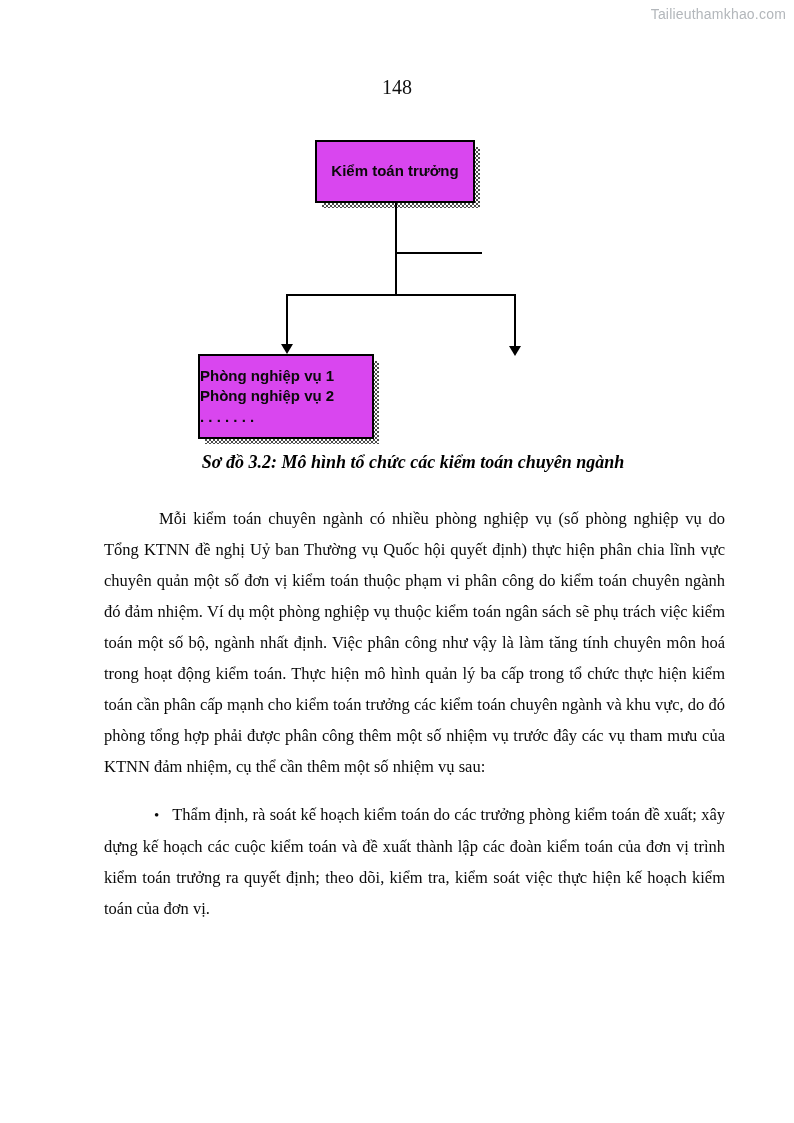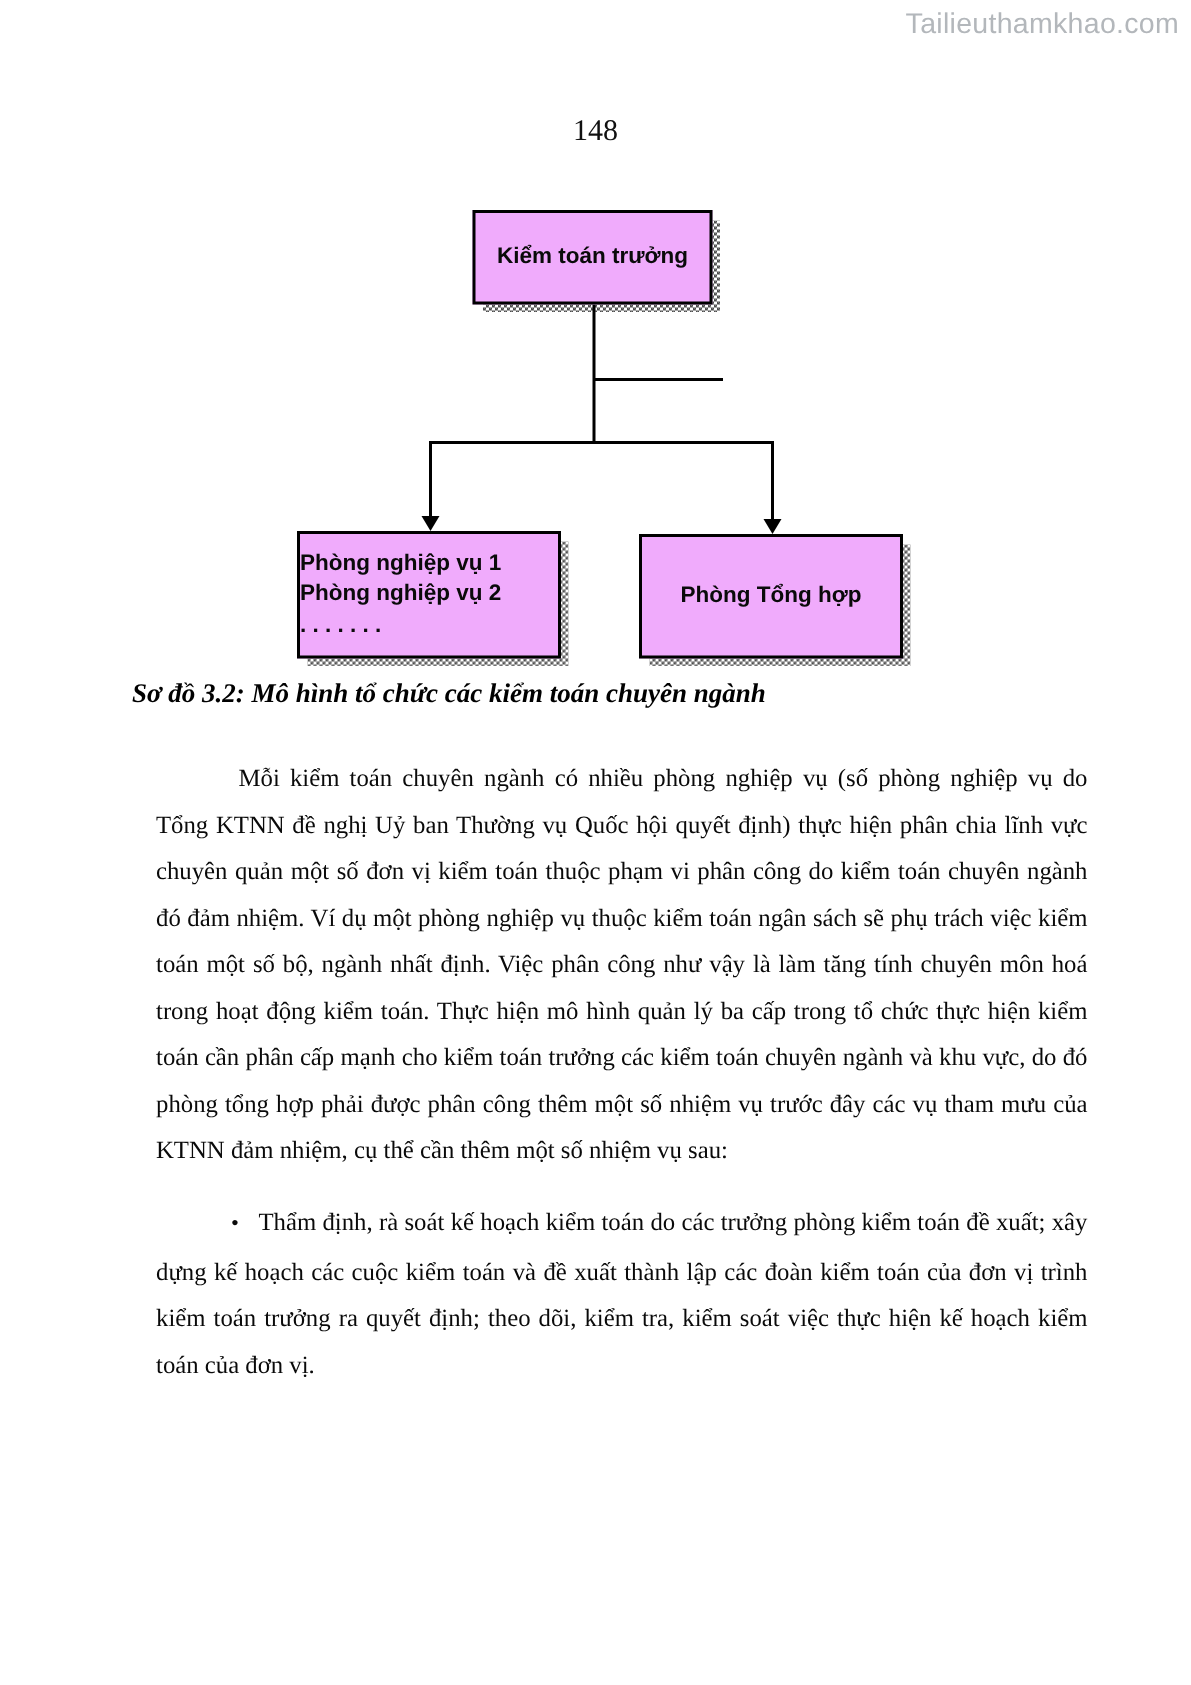--- a/index.html
+++ b/index.html
@@ -8,32 +8,32 @@
     background:#ffffff;
     position:relative;
     overflow:hidden;
     font-family:"Liberation Serif","DejaVu Serif",serif;
     color:#0a0a0a;
   }
   
   .watermark{
     position:absolute;top:6px;right:8px;
     font-family:"Liberation Sans","DejaVu Sans",sans-serif;
-    font-size:19px;color:#b3b7bb;letter-spacing:.2px;
+    font-size:14px;color:#b3b7bb;letter-spacing:.2px;
   }
   
   .page-number{
     position:absolute;top:76px;left:0;width:100%;
     text-align:center;font-size:20px;color:#111;
   }
   
   .diagram{position:absolute;left:0;top:0;width:794px;height:500px;}
   .dbox{
     position:absolute;box-sizing:border-box;
-    background:#f0abfc;border:2px solid #000;
+    background:#d946ef;border:2px solid #000;
     font-family:"Liberation Sans","DejaVu Sans",sans-serif;
     font-weight:bold;font-size:15px;line-height:1.35;
     display:flex;flex-direction:column;align-items:center;justify-content:center;
     text-align:center;
   }
   .dbox::before{ 
     content:"";position:absolute;left:5px;top:5px;right:-7px;bottom:-7px;
     background:
       linear-gradient(45deg,#4d4d4d 25%,transparent 25%,transparent 75%,#4d4d4d 75%),
       linear-gradient(45deg,#4d4d4d 25%,transparent 25%,transparent 75%,#4d4d4d 75%);
@@ -42,21 +42,21 @@
   }
   .dbox.left-align{align-items:flex-start;text-align:left;padding-left:0;}
   .dline{position:absolute;background:#000;}
   .arrow-head{
     position:absolute;width:0;height:0;
     border-left:6px solid transparent;border-right:6px solid transparent;
     border-top:10px solid #000;
   }
   .caption{
     position:absolute;left:88px;top:452px;width:650px;
-    text-align:left;font-weight:bold;font-style:italic;
+    text-align:center;font-weight:bold;font-style:italic;
     font-size:18px;color:#000;
   }
   
   .body-text{
     position:absolute;left:88px;top:503px;width:621px;
     font-size:16.5px;line-height:31px;text-align:justify;margin-left:16px;
   }
   .body-text p{margin:0;}
   .body-text p.para{text-indent:55px;}
   .body-text p.bullet{text-indent:50px;margin-top:17px;}
@@ -83,23 +83,20 @@
     <span>Kiểm toán trưởng</span>
   </div>
 
 
   <div class="dbox left-align" style="left:198px;top:354px;width:176px;height:85px;">
     <span>Phòng nghiệp vụ 1</span>
     <span>Phòng nghiệp vụ 2</span>
     <span>. . . . . . .</span>
   </div>
 
-  <div class="dbox" style="left:426px;top:356px;width:176px;height:83px;">
-    <span>Phòng Tổng hợp</span>
-  </div>
 
   <div class="caption">Sơ đồ 3.2: Mô hình tổ chức các kiểm toán chuyên ngành</div>
 </div>
 
 <div class="body-text">
   <p class="para">Mỗi kiểm toán chuyên ngành có nhiều phòng nghiệp vụ (số phòng nghiệp vụ do Tổng KTNN đề nghị Uỷ ban Thường vụ Quốc hội quyết định) thực hiện phân chia lĩnh vực chuyên quản một số đơn vị kiểm toán thuộc phạm vi phân công do kiểm toán chuyên ngành đó đảm nhiệm. Ví dụ một phòng nghiệp vụ thuộc kiểm toán ngân sách sẽ phụ trách việc kiểm toán một số bộ, ngành nhất định. Việc phân công như vậy là làm tăng tính chuyên môn hoá trong hoạt động kiểm toán. Thực hiện mô hình quản lý ba cấp trong tổ chức thực hiện kiểm toán cần phân cấp mạnh cho kiểm toán trưởng các kiểm toán chuyên ngành và khu vực, do đó phòng tổng hợp phải được phân công thêm một số nhiệm vụ trước đây các vụ tham mưu của KTNN đảm nhiệm, cụ thể cần thêm một số nhiệm vụ sau:</p>
   <p class="bullet"><span class="bullet-dot">•</span><span>Thẩm định, rà soát kế hoạch kiểm toán do các trưởng phòng kiểm toán đề xuất; xây dựng kế hoạch các cuộc kiểm toán và đề xuất thành lập các đoàn kiểm toán của đơn vị trình kiểm toán trưởng ra quyết định; theo dõi, kiểm tra, kiểm soát việc thực hiện kế hoạch kiểm toán của đơn vị.</span></p>
 </div>
 
 </body></html>

